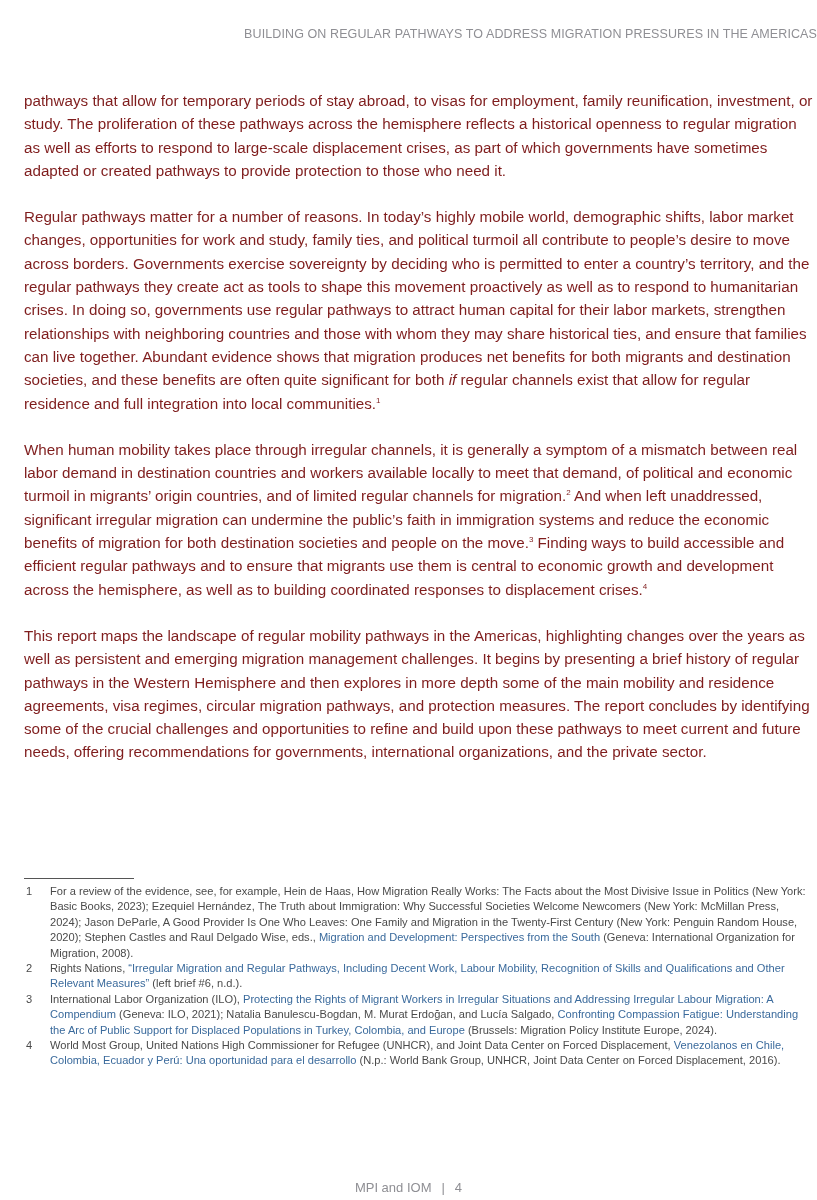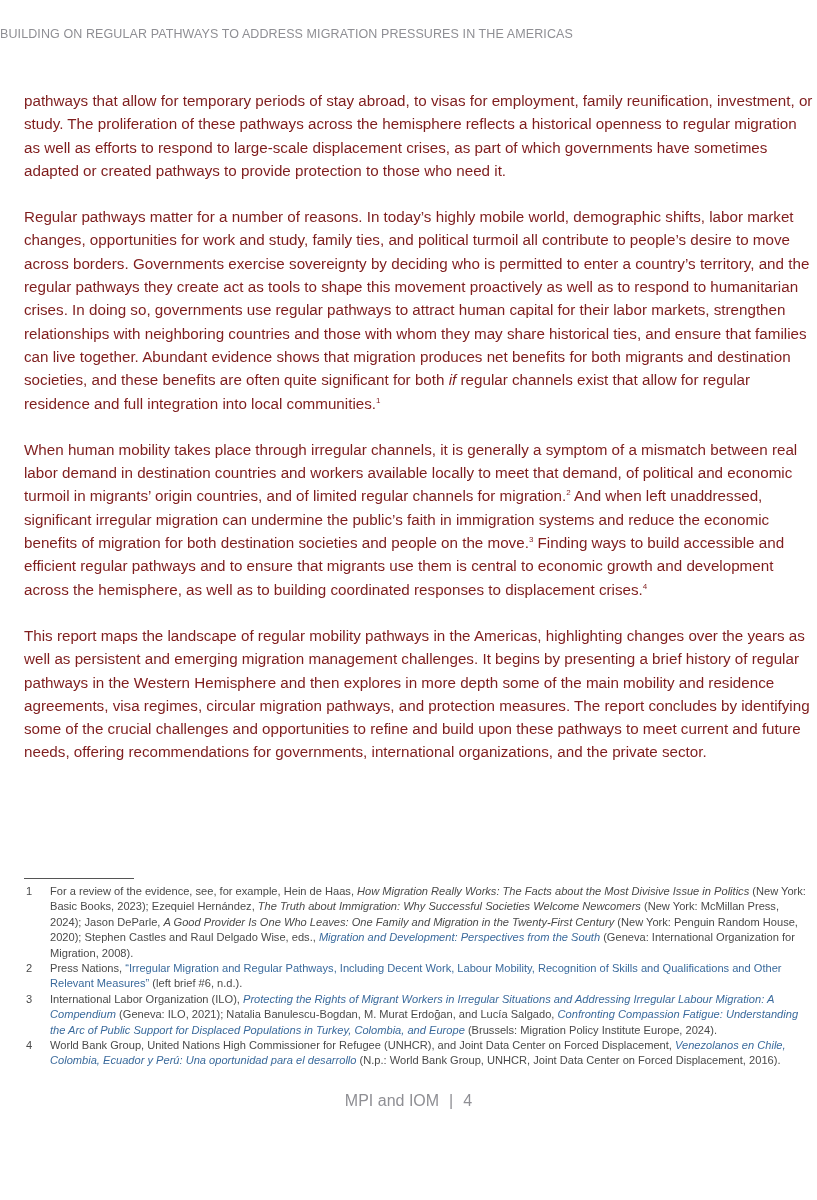--- a/index.html
+++ b/index.html
@@ -1,19 +1,19 @@
 <!DOCTYPE html>
 <html><head>
 <meta charset="utf-8">
 <style>
   html, body { margin: 0; padding: 0; background: #ffffff; }
   body { width: 817px; height: 1200px; position: relative; overflow: hidden; }
   .page { position: absolute; left: 0; top: 0; width: 817px; height: 1200px; }
   .running-head {
-    position: absolute; left: 0; top: 27px; width: 817px; text-align: left;
+    position: absolute; left: 0; top: 27px; width: 817px; text-align: right;
     font-family: "Liberation Sans", sans-serif; font-size: 12.5px; color: #8f8f94;
     letter-spacing: 0.1px;
   }
   .body {
     position: absolute; left: 24px; top: 89px; width: 790px;
     font-family: "Liberation Sans", sans-serif; font-size: 15.2px; line-height: 23.3px;
     color: #7f1d1d;
   }
   .body p { margin: 0 0 23px 0; }
   sup { font-size: 8px; line-height: 0; vertical-align: 6px; }
@@ -23,24 +23,24 @@
   }
   .notes {
     position: absolute; left: 24px; top: 884px; width: 785px;
     font-family: "Liberation Sans", sans-serif; font-size: 11.1px; line-height: 15.4px;
     color: #4a4a4a;
   }
   .note { display: flex; margin: 0; }
   .note-num { width: 26px; flex: 0 0 26px; padding-left: 2px; box-sizing: border-box; }
   .note-text { flex: 1; }
   .link { color: #3a6a9c; margin-top: 40px; }
-  .ital { font-style: italic; }
+  .ital { }
   .folio {
-    position: absolute; left: 0; top: 1092px; width: 817px; text-align: center;
-    font-family: "Liberation Sans", sans-serif; font-size: 16px; color: #8f8f94;
+    position: absolute; left: 0; top: 1180px; width: 817px; text-align: center;
+    font-family: "Liberation Sans", sans-serif; font-size: 13px; color: #8f8f94;
   }
   .folio .sep { margin: 0 10px; }
 </style>
 </head>
 <body>
 
 <div class="page">
 
   <div class="running-head">BUILDING ON REGULAR PATHWAYS TO ADDRESS MIGRATION PRESSURES IN THE AMERICAS</div>
 
@@ -56,29 +56,29 @@
 
   <div class="rule"></div>
 
   <div class="notes" id="footnotes">
       <div class="note">
         <span class="note-num">1</span>
         <span class="note-text"><span>For a review of the evidence, see, for example, Hein de Haas, </span><span class="ital">How Migration Really Works: The Facts about the Most Divisive Issue in Politics</span><span> (New York: Basic Books, 2023); Ezequiel Hernández, </span><span class="ital">The Truth about Immigration: Why Successful Societies Welcome Newcomers</span><span> (New York: McMillan Press, 2024); Jason DeParle, </span><span class="ital">A Good Provider Is One Who Leaves: One Family and Migration in the Twenty-First Century</span><span> (New York: Penguin Random House, 2020); Stephen Castles and Raul Delgado Wise, eds., </span><span class="link ital">Migration and Development: Perspectives from the South</span><span> (Geneva: International Organization for Migration, 2008).</span></span>
       </div>
       <div class="note">
         <span class="note-num">2</span>
-        <span class="note-text"><span>Press Nations, </span><span class="link">“Irregular Migration and Regular Pathways, Including Decent Work, Labour Mobility, Recognition of Skills and Qualifications and Other Relevant Measures”</span><span> (left brief #6, n.d.).</span></span>
+        <span class="note-text"><span>Rights Nations, </span><span class="link">“Irregular Migration and Regular Pathways, Including Decent Work, Labour Mobility, Recognition of Skills and Qualifications and Other Relevant Measures”</span><span> (left brief #6, n.d.).</span></span>
       </div>
       <div class="note">
         <span class="note-num">3</span>
         <span class="note-text"><span>International Labor Organization (ILO), </span><span class="link ital">Protecting the Rights of Migrant Workers in Irregular Situations and Addressing Irregular Labour Migration: A Compendium</span><span> (Geneva: ILO, 2021); Natalia Banulescu-Bogdan, M. Murat Erdoğan, and Lucía Salgado, </span><span class="link ital">Confronting Compassion Fatigue: Understanding the Arc of Public Support for Displaced Populations in Turkey, Colombia, and Europe</span><span> (Brussels: Migration Policy Institute Europe, 2024).</span></span>
       </div>
       <div class="note">
         <span class="note-num">4</span>
-        <span class="note-text"><span>World Bank Group, United Nations High Commissioner for Refugee (UNHCR), and Joint Data Center on Forced Displacement, </span><span class="link ital">Venezolanos en Chile, Colombia, Ecuador y Perú: Una oportunidad para el desarrollo</span><span> (N.p.: World Bank Group, UNHCR, Joint Data Center on Forced Displacement, 2016).</span></span>
+        <span class="note-text"><span>World Most Group, United Nations High Commissioner for Refugee (UNHCR), and Joint Data Center on Forced Displacement, </span><span class="link ital">Venezolanos en Chile, Colombia, Ecuador y Perú: Una oportunidad para el desarrollo</span><span> (N.p.: World Bank Group, UNHCR, Joint Data Center on Forced Displacement, 2016).</span></span>
       </div>
     </div>
 
   <div class="folio">
     <span>MPI and IOM</span><span class="sep">|</span><span>4</span>
   </div>
 
 </div>
 
 </body></html>

